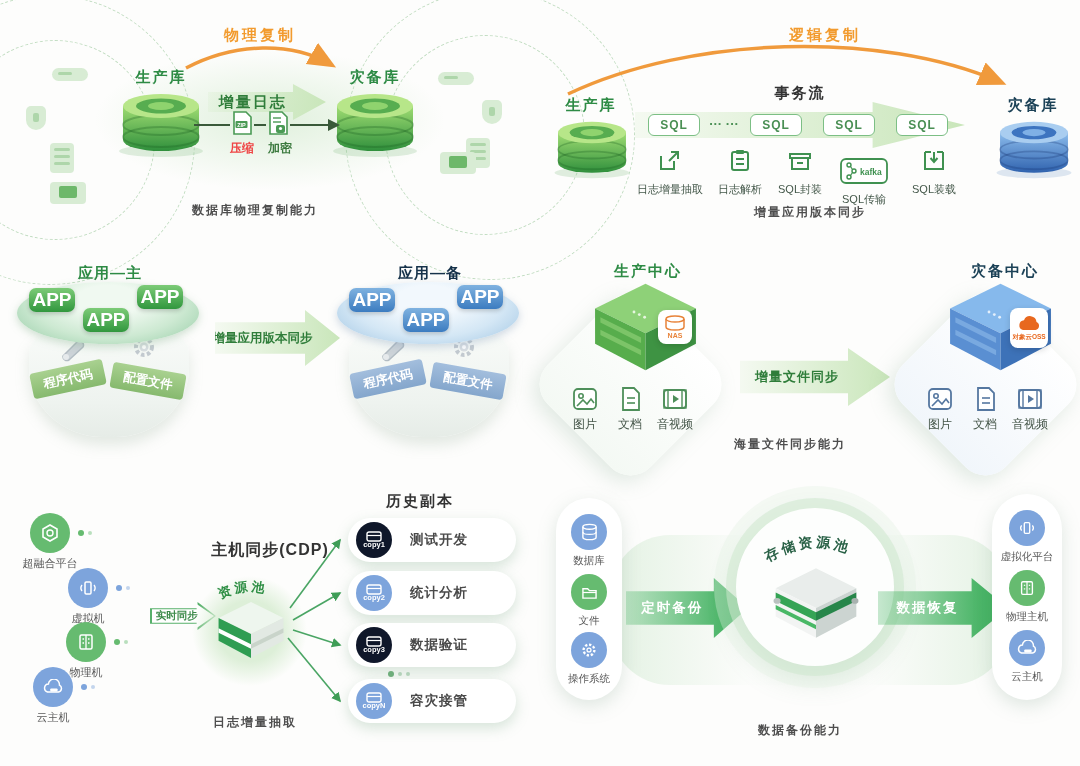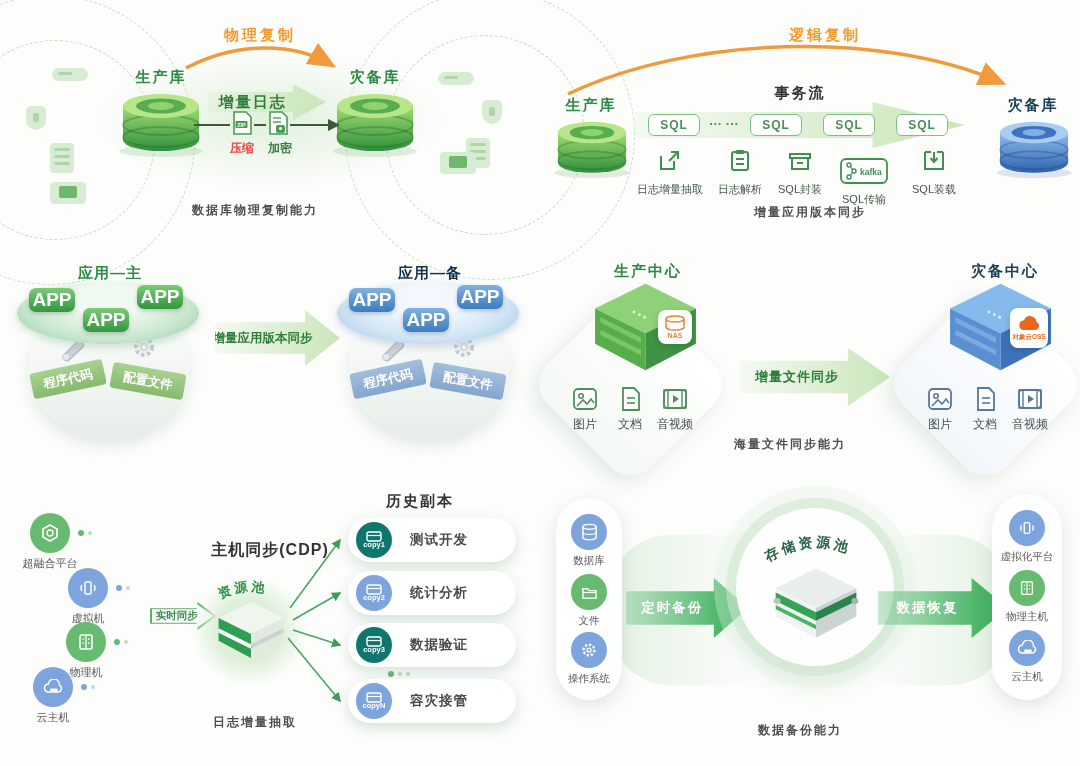--- a/index.html
+++ b/index.html
@@ -33,21 +33,21 @@
   .src-lbl { font-size:11px; color:#5a5a5a; text-align:center; white-space:nowrap; }
   .dotrow { display:flex; align-items:center; gap:4px; }
   .d1 { width:6px; height:6px; border-radius:50%; }
   .d2 { width:4px; height:4px; border-radius:50%; opacity:.45; }
   
   .pill { background:#fff; border-radius:24px; box-shadow:0 5px 14px rgba(110,160,125,.28);
           display:flex; align-items:center; }
   .pill .lbl { font-size:13.5px; font-weight:700; color:#4a4a4a; margin-left:18px; letter-spacing:1px;}
   .copyc { width:36px; height:36px; border-radius:50%; margin-left:8px; display:flex;
            flex-direction:column; align-items:center; justify-content:center; }
-  .copyc.green { background:#0f766e; } .copyc.blue { background:#7da4dc; }
+  .copyc.green { background:#0f172a; } .copyc.blue { background:#7da4dc; }
   .copyc .tag { font-size:7.5px; color:#fff; font-weight:700; margin-top:-2px; }
   
   .capsule { background:#fff; border-radius:40px; box-shadow:0 6px 18px rgba(130,165,145,.25); }
   
   .plat-ellipse { border-radius:50%; }
   .plat-ellipse.green { background:radial-gradient(ellipse at 50% 30%, #f0f9f1 25%, #cde9d2 60%, #93cba4 100%); box-shadow:0 3px 8px rgba(120,170,130,.35);}
   .plat-ellipse.blue  { background:radial-gradient(ellipse at 50% 30%, #f2f8fd 25%, #d4e7f5 60%, #9ec4e2 100%); box-shadow:0 3px 8px rgba(120,150,180,.35);}
   .plat-body { background:linear-gradient(180deg,#fafcfa,#eef3ef 70%,#e6ece7); border-radius:48% 48% 46% 46% / 26% 26% 60% 60%; box-shadow:0 8px 14px rgba(150,175,155,.25); }
   .appb { position:absolute; width:46px; height:24px; border-radius:7px; color:#fff; font-size:19px;
           font-weight:700; display:flex; align-items:center; justify-content:center; box-shadow:0 2px 4px rgba(0,0,0,.18);}

